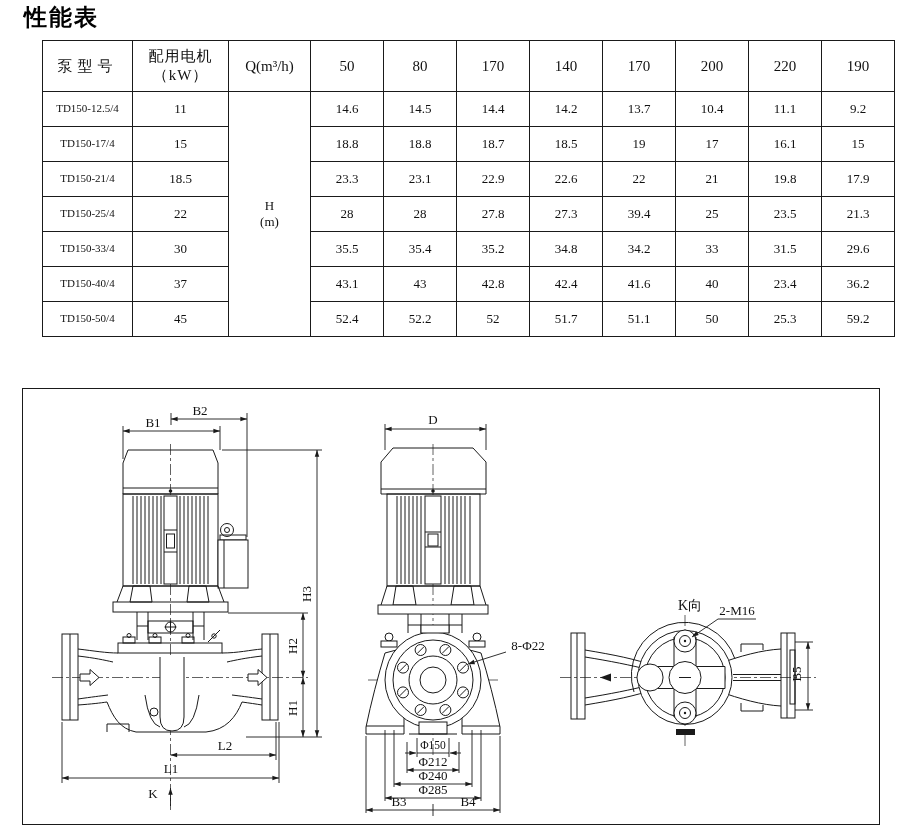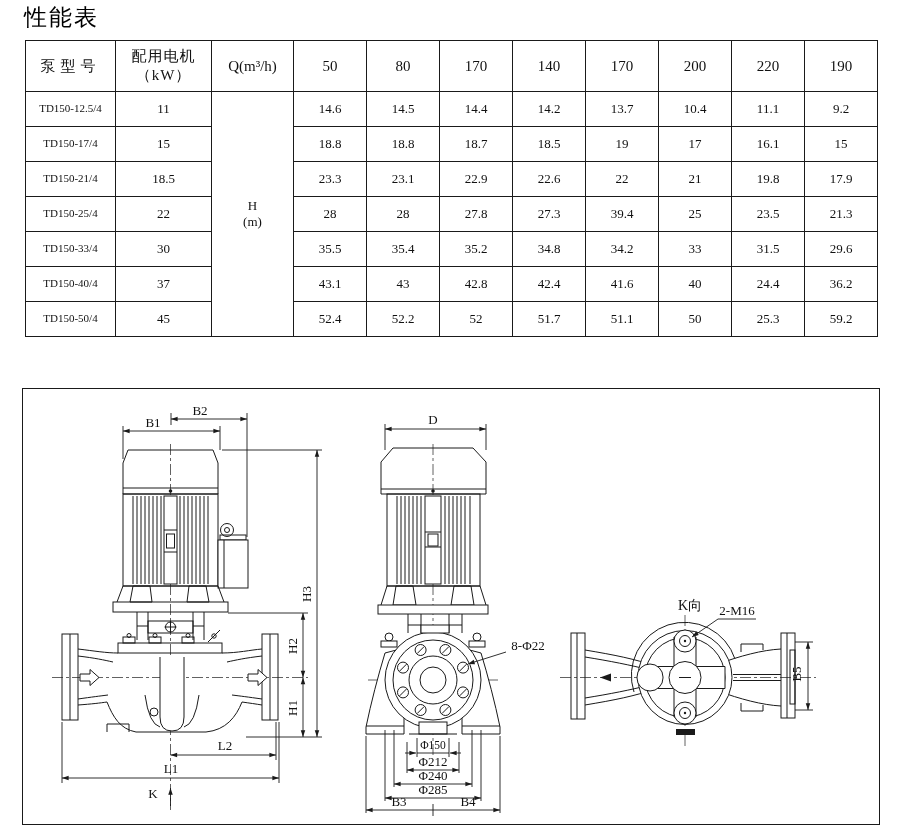--- a/index.html
+++ b/index.html
@@ -1,20 +1,20 @@
 <!DOCTYPE html>
 <html><head>
 <meta charset="utf-8">
 <style>
   html,body{margin:0;padding:0;background:#fff;}
   #page{position:relative;width:900px;height:830px;background:#fff;overflow:hidden;
         font-family:"Liberation Serif",serif;color:#111;}
   #title{position:absolute;left:24px;top:2px;font-family:"DejaVu Sans","Liberation Sans",sans-serif;
-         font-weight:normal;font-size:23px;letter-spacing:2px;color:#000;}
-  table.perf{position:absolute;left:25px;top:40px;width:853px;border-collapse:collapse;table-layout:fixed;}
+         font-weight:bold;font-size:23px;letter-spacing:2px;color:#000;}
+  table.perf{position:absolute;left:42px;top:40px;width:853px;border-collapse:collapse;table-layout:fixed;}
   table.perf td{border:1.6px solid #1a1a1a;text-align:center;vertical-align:middle;padding:0;
                 font-size:13px;line-height:1.25;}
   table.perf tr.hdr td{height:50px;font-size:15px;}
   table.perf tr.datarow td{height:34px;}
   td.c-model{letter-spacing:5px;}
   tr.datarow td.c-model{letter-spacing:0;font-size:11px;}
   td.c-motor{white-space:pre-line;letter-spacing:1px;}
   td.c-q{font-size:15px;}
   td.c-flow{font-size:15.5px;}
   td.c-head{font-size:15px;white-space:pre-line;line-height:1.35;}
@@ -127,21 +127,21 @@
     </tr>
     <tr class="datarow">
       <td class="c-model">TD150-40/4</td>
       <td>37</td>
       <td>43.1</td>
       <td>43</td>
       <td>42.8</td>
       <td>42.4</td>
       <td>41.6</td>
       <td>40</td>
-      <td>24.4</td>
+      <td>23.4</td>
       <td>36.2</td>
     </tr>
     <tr class="datarow">
       <td class="c-model">TD150-50/4</td>
       <td>45</td>
       <td>52.4</td>
       <td>52.2</td>
       <td>52</td>
       <td>51.7</td>
       <td>51.1</td>

